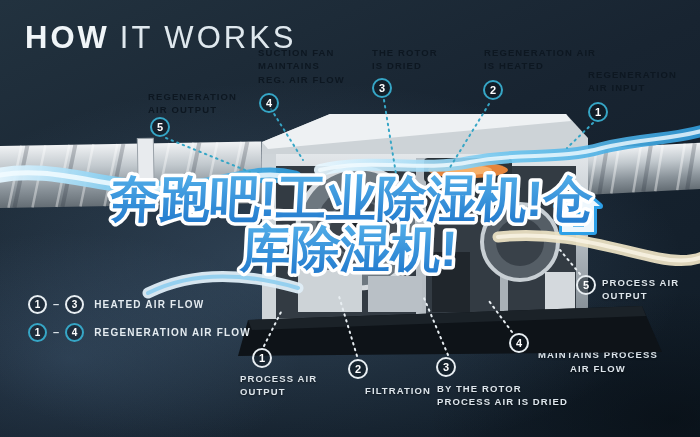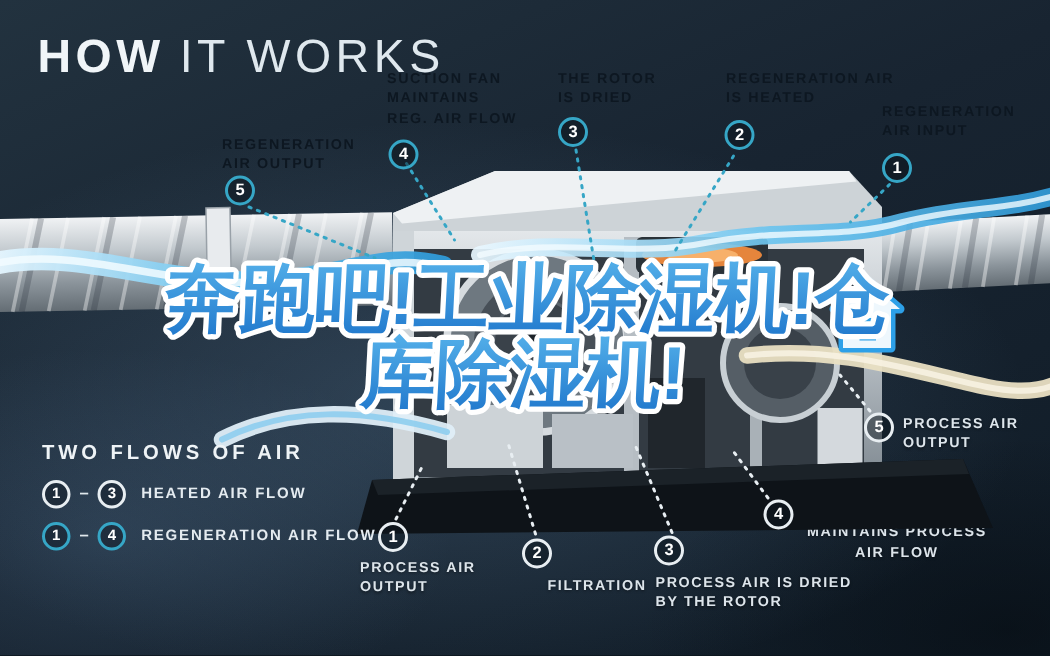--- a/index.html
+++ b/index.html
@@ -213,39 +213,38 @@
     <span>OUTPUT</span>
   </div>
 
   <div class="badge white" style="left:348px;top:359px;">2</div>
   <div class="lbl light" style="left:331px;top:384px;margin-left:34px;">
     <span>FILTRATION</span>
   </div>
 
   <div class="badge white" style="left:436px;top:357px;">3</div>
   <div class="lbl light" style="left:437px;top:382px;">
+    <span>BY THE ROTOR</span>
     <span>PROCESS AIR IS DRIED</span>
-    <span>BY THE ROTOR</span>
   </div>
 
   <div class="badge white" style="left:509px;top:333px;">4</div>
   <div class="lbl light" style="left:538px;top:335px;text-align:center;">
     <span>SUCTION FAN</span>
     <span>MAINTAINS PROCESS</span>
     <span>AIR FLOW</span>
   </div>
 
   <div class="badge white" style="left:576px;top:275px;">5</div>
   <div class="lbl light" style="left:602px;top:276px;">
     <span>PROCESS AIR</span>
     <span>OUTPUT</span>
   </div>
 
   <div class="abs" id="legend">
-    <div class="ltitle">TWO FLOWS OF AIR</div>
     <div class="lrow">
       <span class="lcirc white">1</span>
       <span class="ldash">–</span>
       <span class="lcirc white">3</span>
       <span class="ltext">HEATED AIR FLOW</span>
     </div>
     <div class="lrow">
       <span class="lcirc teal">1</span>
       <span class="ldash">–</span>
       <span class="lcirc teal">4</span>

